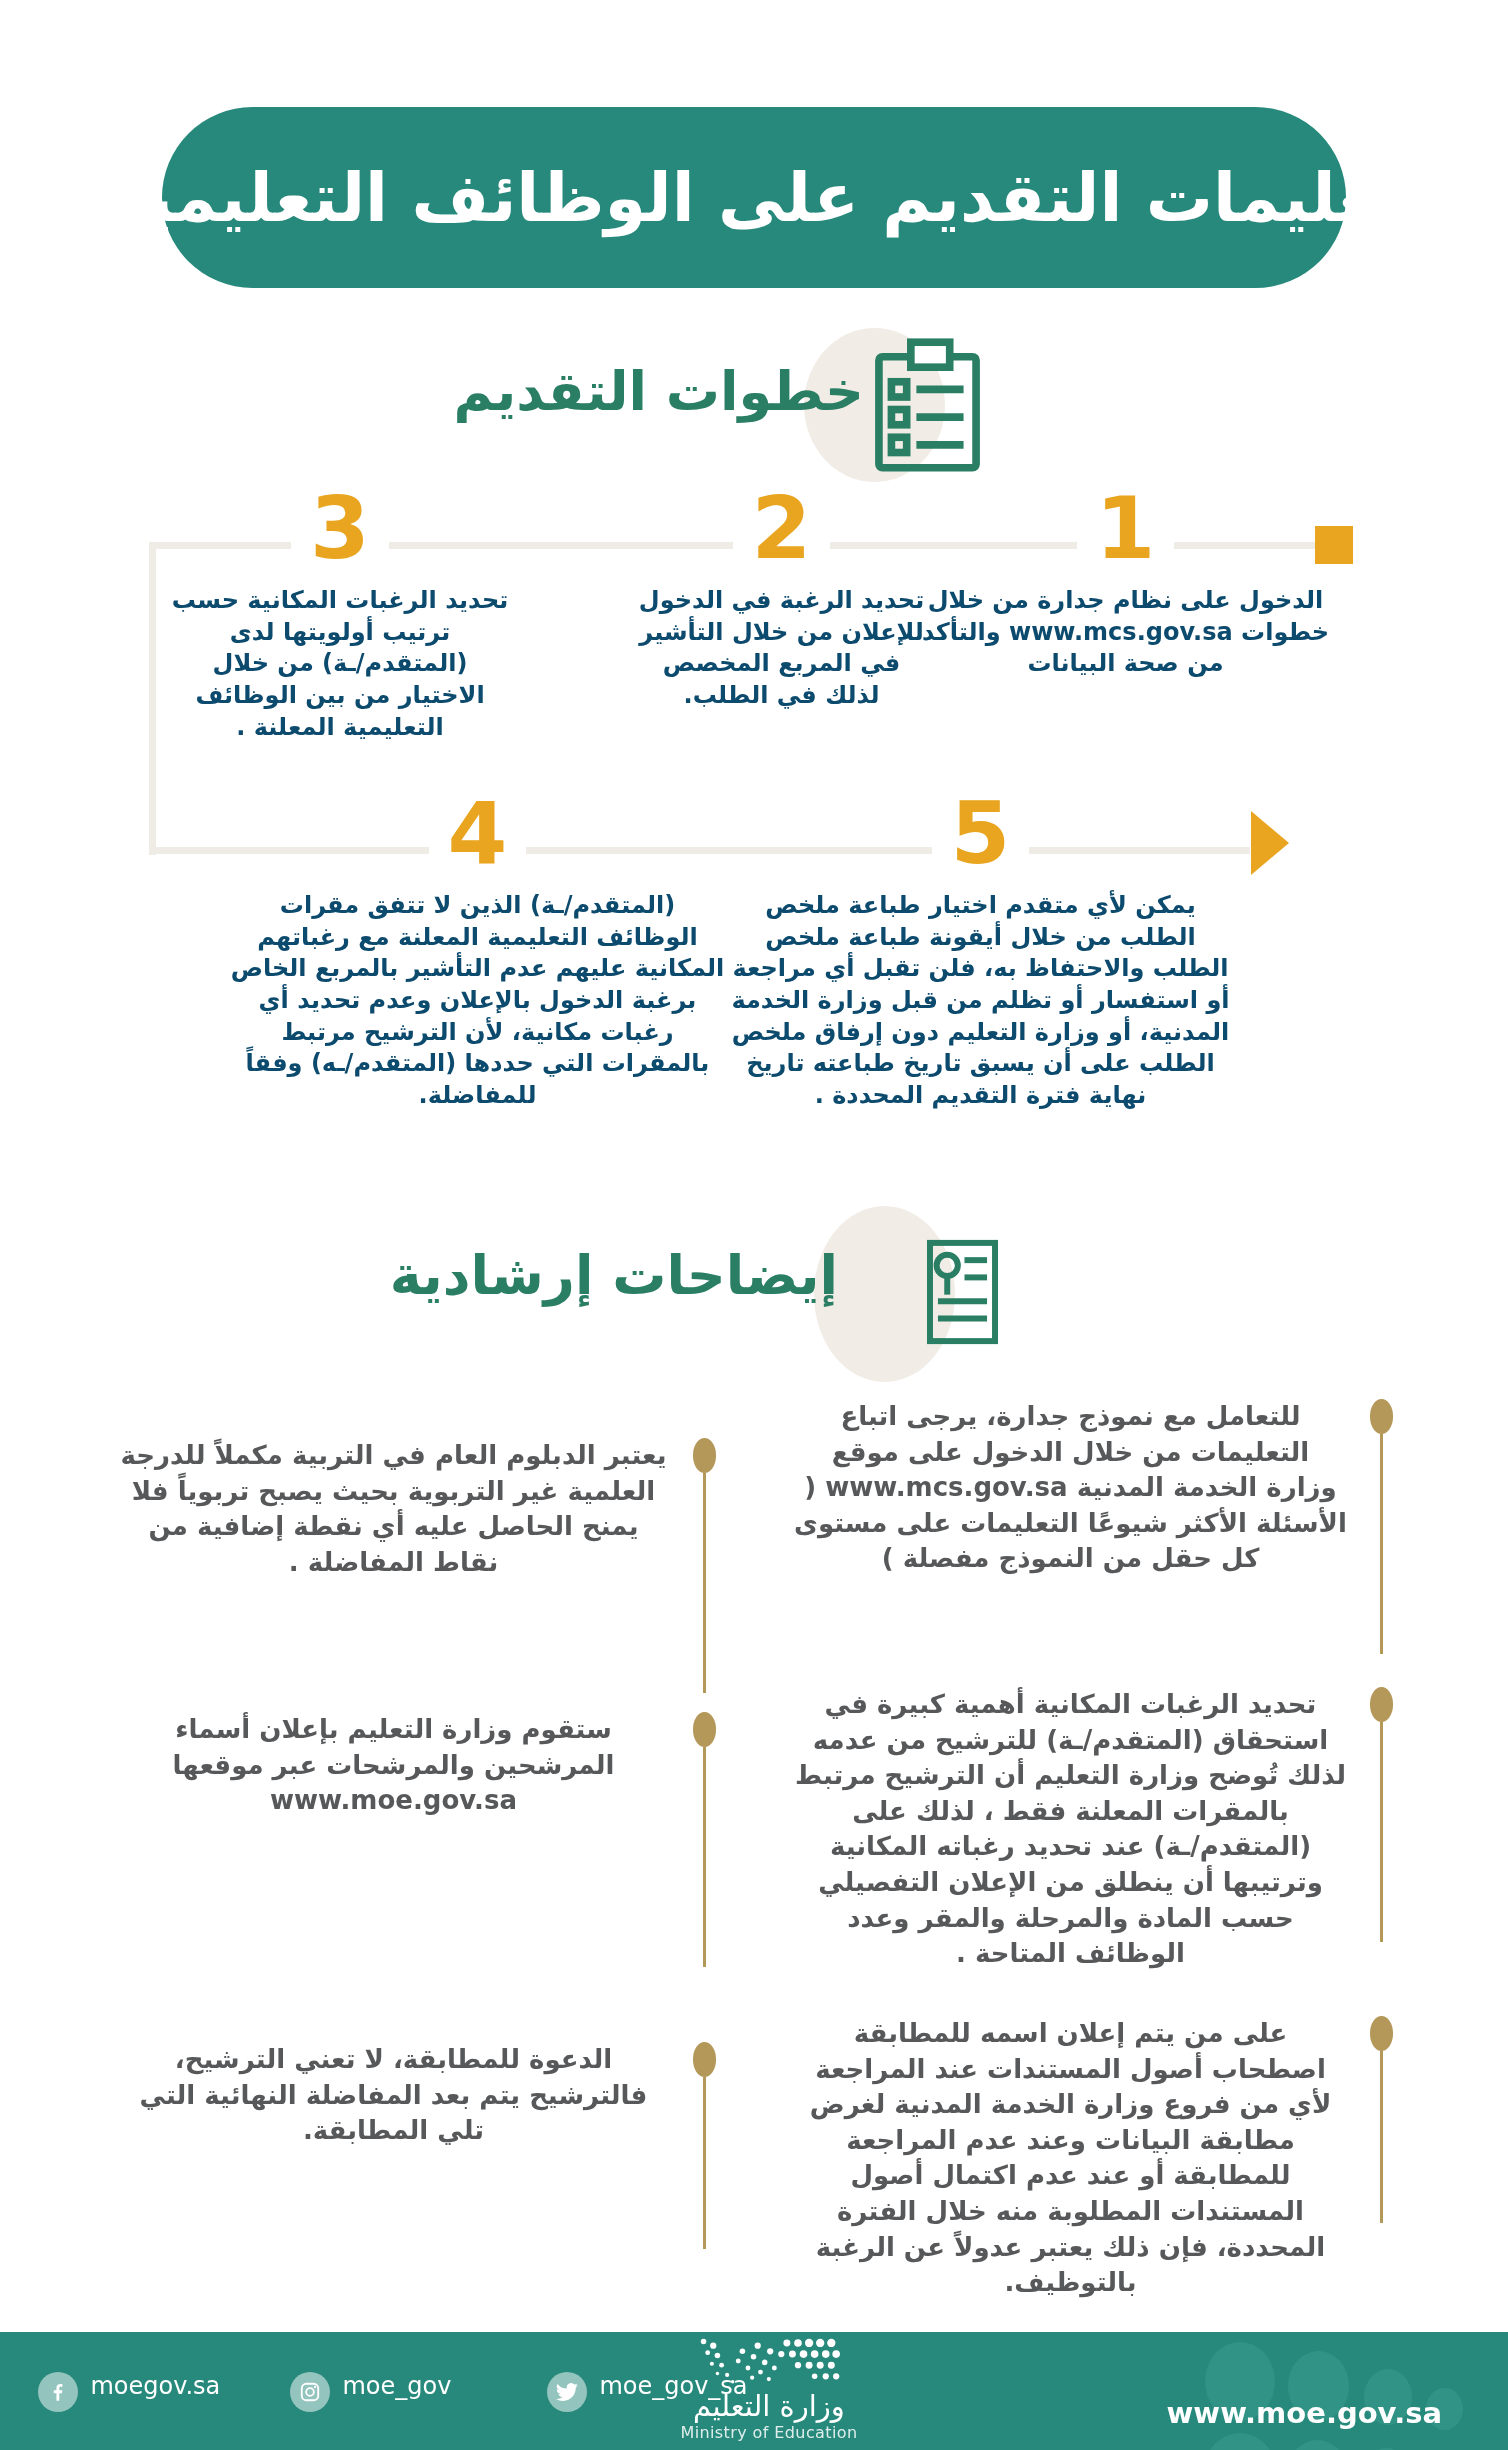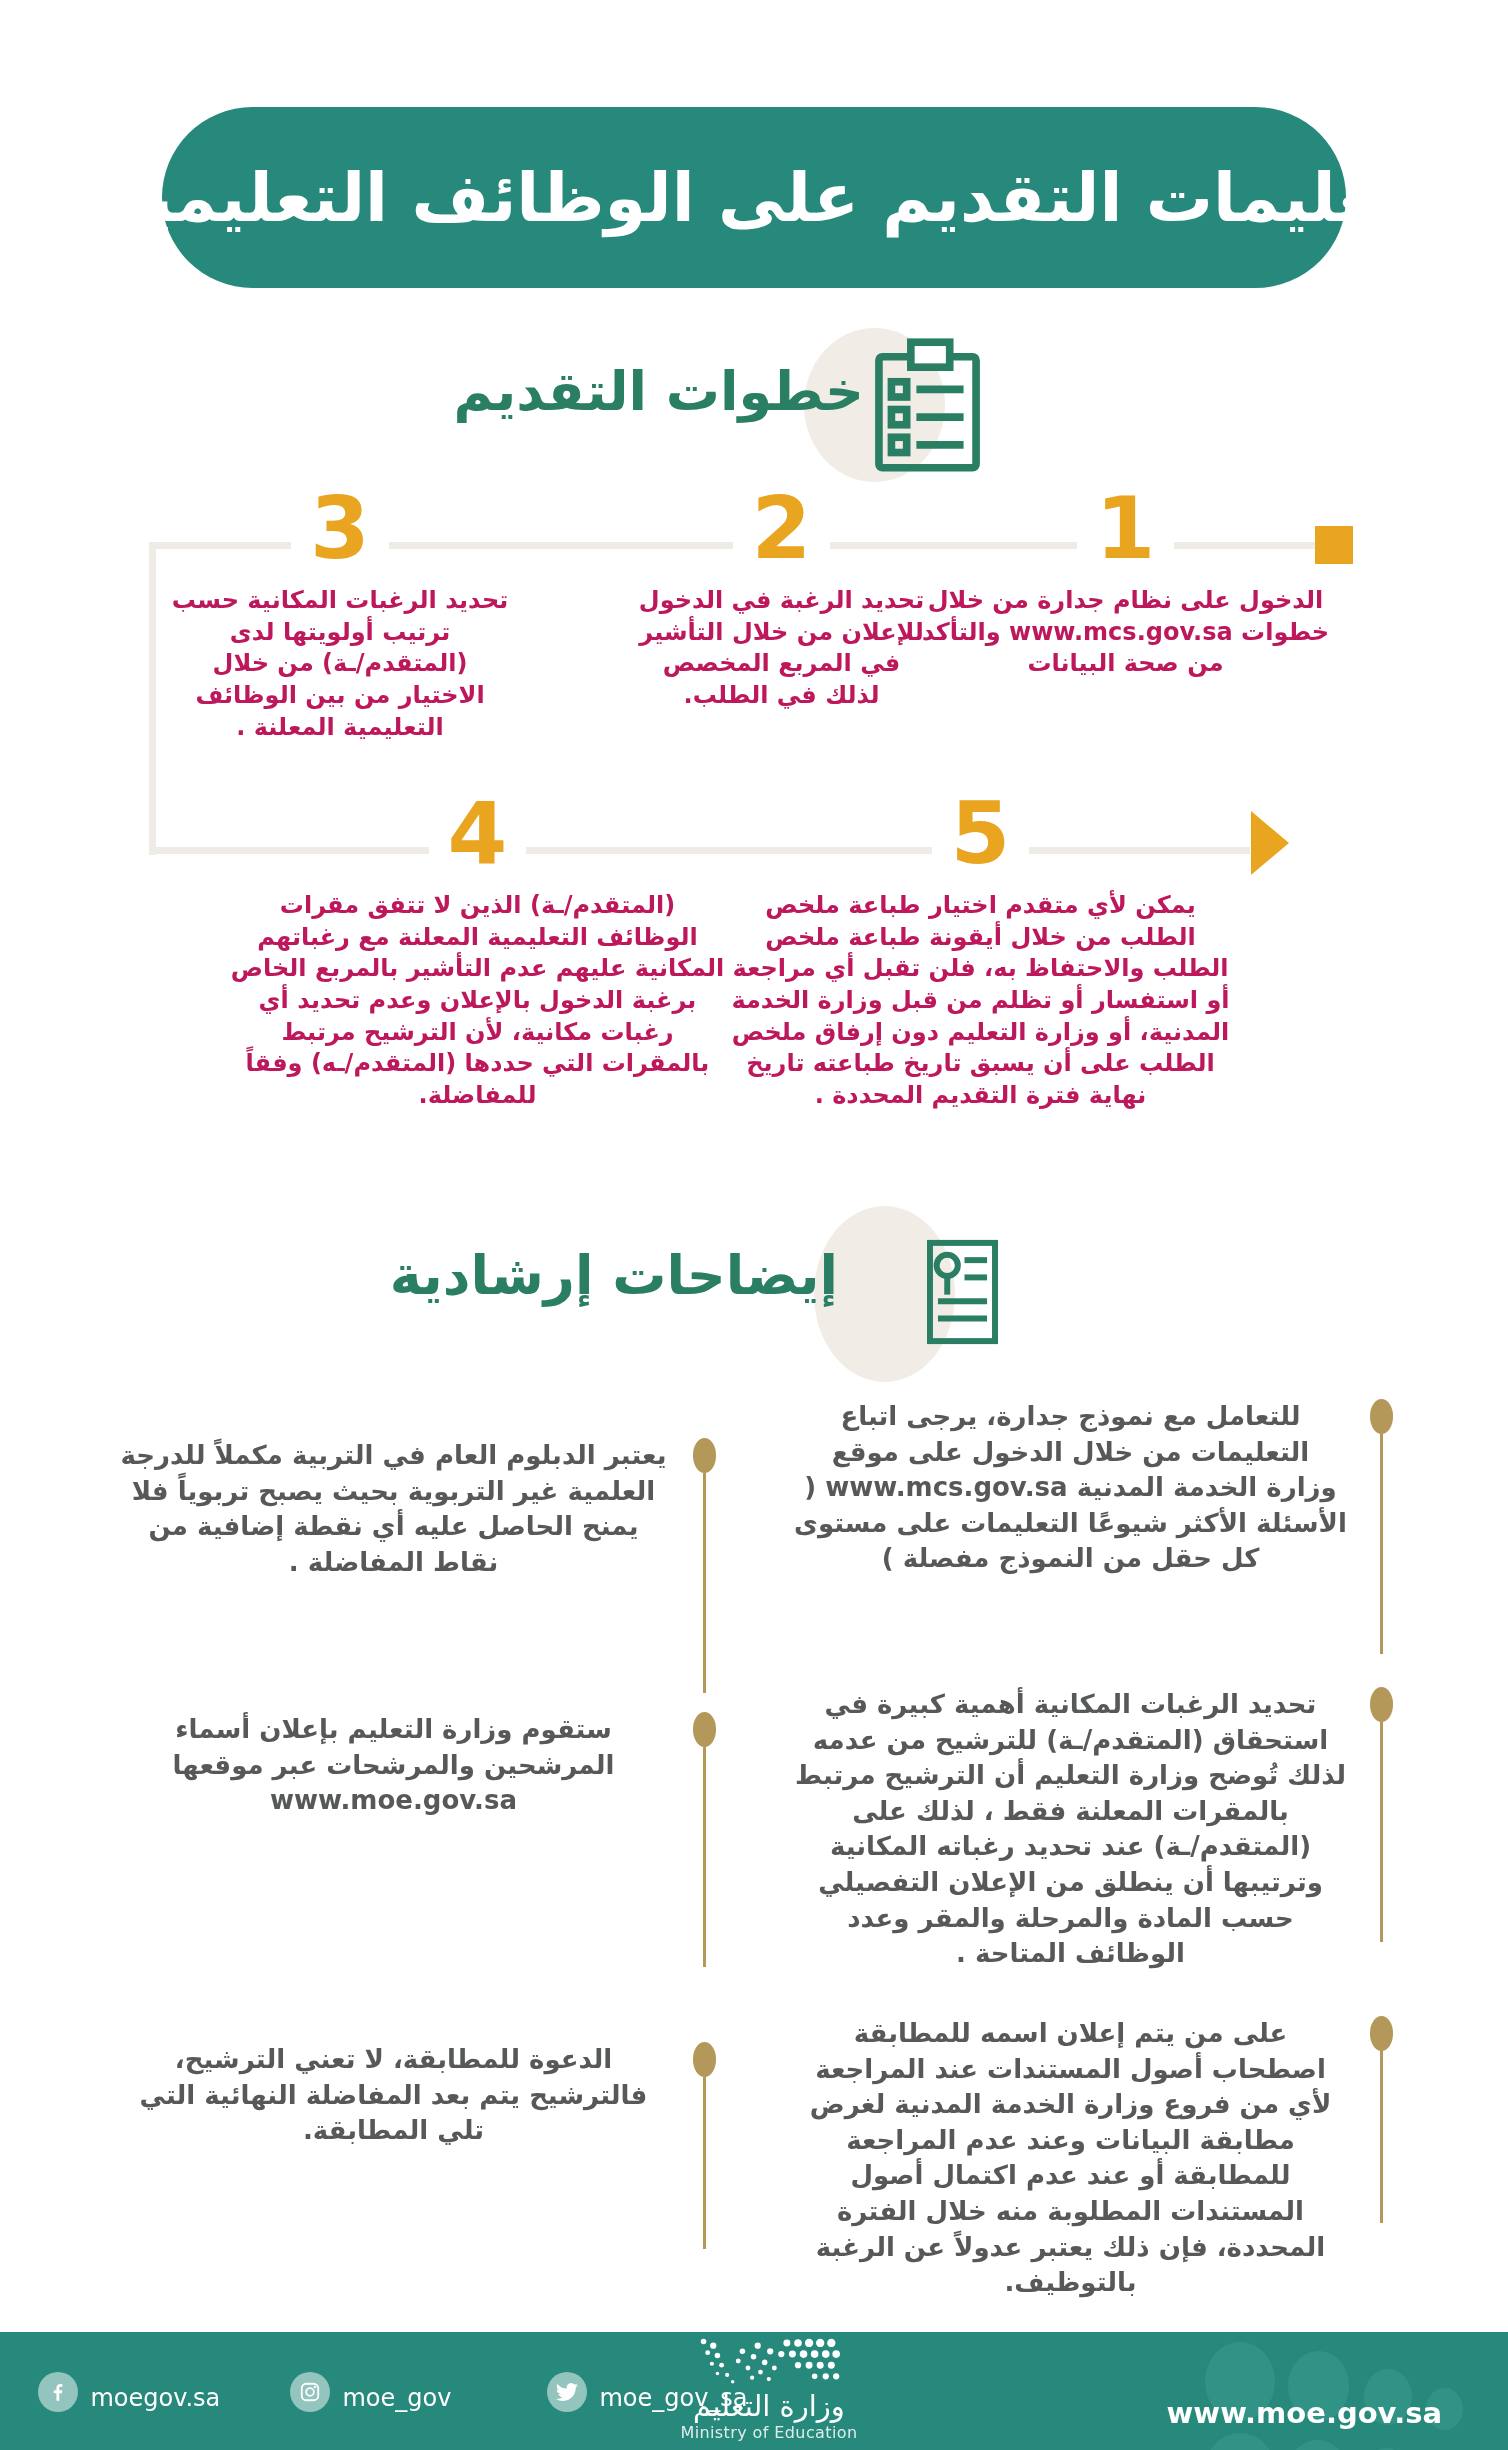--- a/index.html
+++ b/index.html
@@ -30,21 +30,21 @@
   .vline {left:149px;top:542px;width:6.6px;height:313px;}
   .hline2{left:149px;top:847px;width:1101px;height:6.6px;}
   .gold-square{position:absolute;left:1315px;top:526px;width:38px;height:38px;background:#e9a51f;}
   .gold-arrow{position:absolute;left:1251px;top:811px;width:0;height:0;
     border-top:32px solid transparent;border-bottom:32px solid transparent;border-left:38px solid #e9a51f;}
 
   
   .step{position:absolute;text-align:center;direction:rtl;}
   .step .num{display:inline-block;background:#ffffff;color:#e9a51f;font-size:86px;font-weight:bold;
     line-height:1.05;padding:0 19px;}
-  .step .txt{margin:11.7px 0 0;font-size:24px;font-weight:bold;color:#be185d;line-height:1.32;}
+  .step .txt{margin:11.7px 0 0;font-size:24px;font-weight:bold;color:#0c4a6e;line-height:1.32;}
   .step1{left:915px;top:483px;width:421px;}
   .step2{left:635px;top:483px;width:293px;}
   .step3{left:170px;top:483px;width:340px;}
   .step4{left:225px;top:788px;width:505px;}
   .step5{left:730px;top:788px;width:501px;}
 
   
   .note{position:absolute;direction:rtl;text-align:center;}
   .note p{margin:0;font-size:26px;font-weight:bold;color:#57585a;line-height:1.37;}
   .pin{position:absolute;right:-47px;top:0;width:25px;}
@@ -54,21 +54,21 @@
   .noteA-r{left:794px;top:1399px;width:553px;}
   .noteA-l{left:117px;top:1438px;width:553px;}
   .noteB-r{left:794px;top:1687px;width:553px;}
   .noteB-l{left:117px;top:1712px;width:553px;}
   .noteC-r{left:794px;top:2016px;width:553px;}
   .noteC-l{left:117px;top:2042px;width:553px;}
 
   
   footer{position:absolute;left:0;top:2332px;width:1509px;height:119px;background:#27897b;overflow:hidden;}
   .deco{position:absolute;border-radius:50%;background:#35968a;opacity:.75;}
-  .social{position:absolute;top:50%;transform:translateY(-50%);display:flex;align-items:flex-end;gap:12.4px;}
+  .social{position:absolute;top:50%;transform:translateY(-50%);display:flex;align-items:flex-start;gap:12.4px;}
   .social .circ{width:40px;height:40px;border-radius:50%;background:rgba(255,255,255,.5);
     display:flex;align-items:center;justify-content:center;flex:0 0 auto;}
   .social .handle{color:#fff;font-size:24px;white-space:nowrap;}
   .s1{left:38px;} .s2{left:290px;} .s3{left:547px;}
   .logo{position:absolute;left:659px;top:4.4px;width:220px;text-align:center;color:#fff;}
   .logo-ar{font-size:29px;font-weight:normal;direction:rtl;line-height:1.1;margin-top:1.5px;}
   .logo-en{font-size:16px;opacity:.85;letter-spacing:0.4px;}
   .website{position:absolute;right:67px;top:64px;color:#fff;font-size:29px;font-weight:bold;}
 </style>
 </head>

